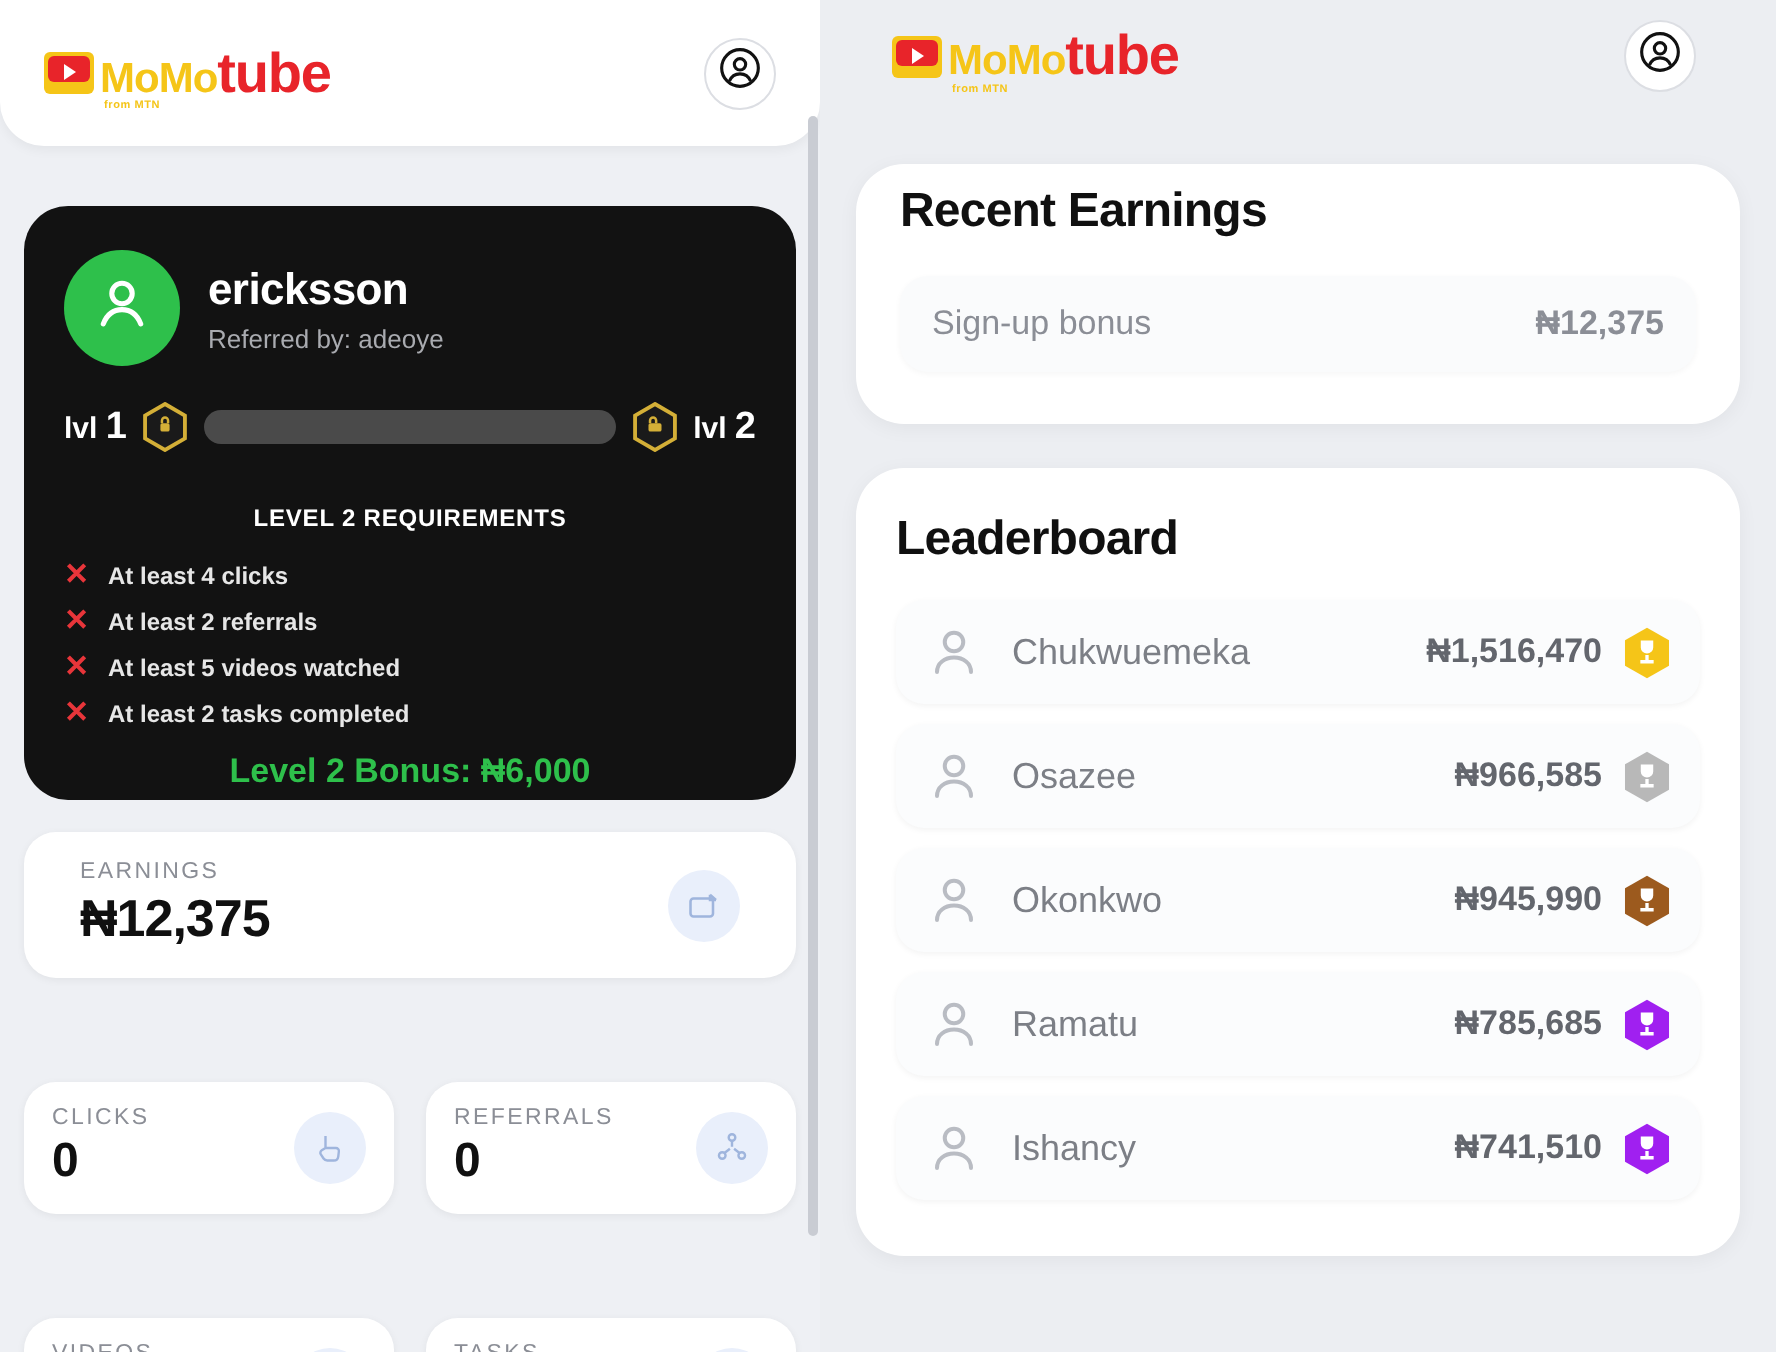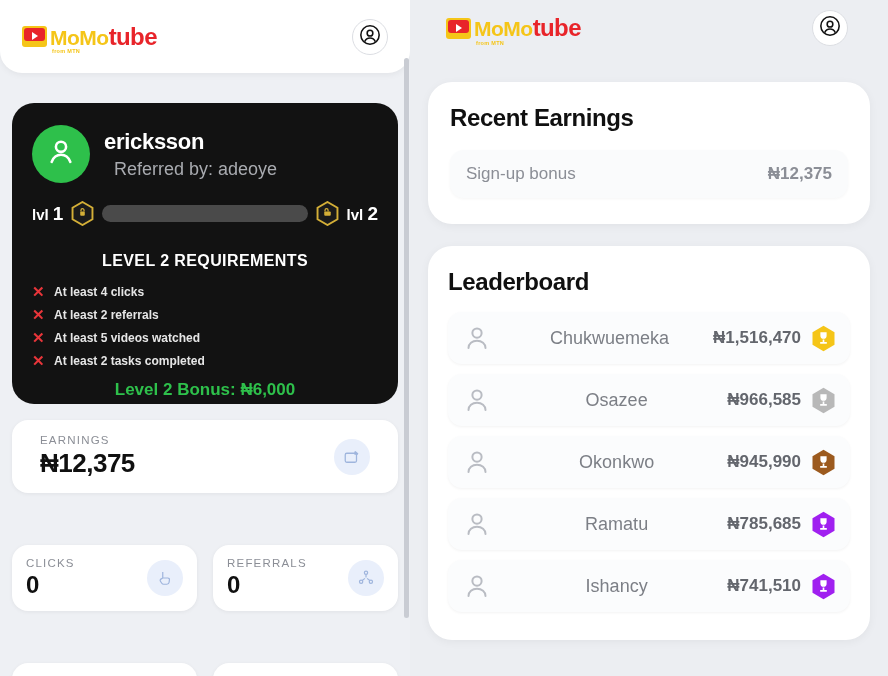--- a/index.html
+++ b/index.html
@@ -77,21 +77,21 @@
     border-left: 6px solid #fff;
     border-top: 4px solid transparent;
     border-bottom: 4px solid transparent;
   }
   .logo-text { position: relative; line-height: 1; display:flex; align-items:baseline; }
   .logo-momo {
     font-size: 21px; font-weight: 700; color: #f5c518;
     letter-spacing: -0.5px;
   }
   .logo-tube {
-    font-size: 24px; font-weight: 800; color: #e8242a;
+    font-size: 28px; font-weight: 800; color: #e8242a;
     letter-spacing: -0.6px;
   }
   .logo-from {
     position: absolute;
     left: 2px; bottom: -6px;
     font-size: 5.5px; font-weight: 700; color: #f5c518;
     letter-spacing: 0.3px;
   }
   .avatar-btn {
     width: 36px; height: 36px;
@@ -113,40 +113,40 @@
   }
   .profile-head { display: flex; align-items: center; gap: 14px; }
   .profile-ava {
     width: 58px; height: 58px; border-radius: 50%;
     background: #2ec04b;
     display: flex; align-items: center; justify-content: center;
     flex: none;
   }
   .profile-ava svg { width: 34px; height: 34px; }
   .profile-name { font-size: 22px; font-weight: 800; letter-spacing: -0.3px; }
-  .profile-ref { font-size: 18px; color: #a9abb0; margin-top: 4px; margin-left: 10px; }
+  .profile-ref { font-size: 13px; color: #a9abb0; margin-top: 4px; }
 
   .lvl-row { display: flex; align-items: center; gap: 8px; margin-top: 18px; }
   .lvl-label { font-size: 15px; font-weight: 700; white-space: nowrap; }
   .lvl-label b { font-size: 19px; font-weight: 800; }
   .hexbadge {
     width: 23px; height: 25px; flex: none;
     position: relative;
     display: flex; align-items: center; justify-content: center;
   }
   .hexbadge svg { width: 23px; height: 25px; }
   .progress-track {
     flex: 1; height: 17px;
     background: #4a4a4a;
     border-radius: 9px;
   }
 
   .req-title {
     text-align: center;
-    font-size: 16px; font-weight: 800;
+    font-size: 12px; font-weight: 800;
     letter-spacing: 0.4px;
     margin-top: 26px;
   }
   .req-list { margin-top: 14px; }
   .req-item {
     display: flex; align-items: center; gap: 8px;
     margin-bottom: 8px;
     font-size: 12px; font-weight: 700; color: #e6e6e6;
   }
   .req-x { color: #e8353a; font-size: 15px; font-weight: 800; line-height: 1; width: 14px; }
@@ -199,34 +199,34 @@
   }
   .card {
     background: #fff;
     border-radius: 24px;
     box-shadow: 0 2px 10px rgba(0,0,0,0.05);
   }
   .card-title {
     font-size: 24px; font-weight: 800; color: #101010;
     letter-spacing: -0.4px;
   }
-  .earn-card { margin-top: 26px; padding: 22px 22px 26px; }
+  .earn-card { margin-top: 26px; padding: 10px 22px 26px; }
   .earn-row {
     margin-top: 18px;
     background: #fafbfc;
     border-radius: 14px;
     padding: 14px 16px;
     display: flex; align-items: center; justify-content: space-between;
     box-shadow: 0 1px 3px rgba(0,0,0,0.04);
   }
   .earn-name { font-size: 17px; color: #8b8e96; font-weight: 400; }
   .earn-amt { font-size: 17px; font-weight: 800; color: #8b8e96; }
 
   .lb-card { margin-top: 22px; padding: 22px 20px 18px; }
-  .lb-list { margin-top: 16px; text-align: center; }
+  .lb-list { margin-top: 16px; }
   .lb-row {
     background: #fbfcfd;
     border-radius: 14px;
     padding: 11px 14px;
     display: flex; align-items: center;
     margin-bottom: 10px;
     box-shadow: 0 1px 3px rgba(0,0,0,0.05);
   }
   .lb-ava { width: 30px; height: 30px; flex: none; margin-right: 14px; }
   .lb-ava svg { width: 30px; height: 30px; stroke: #b9bcc3; }

